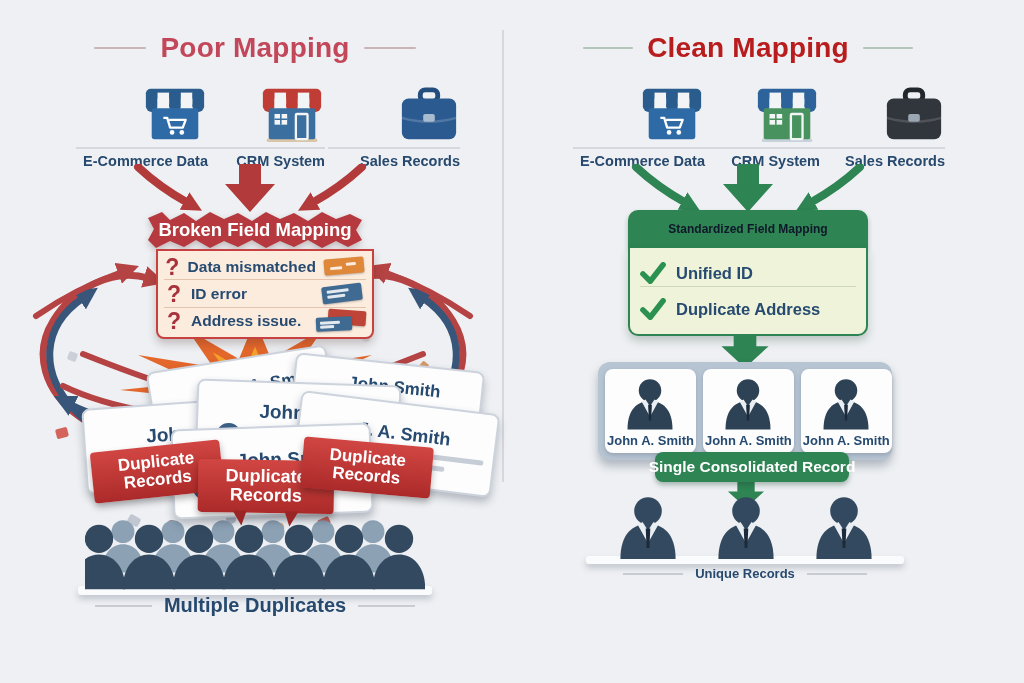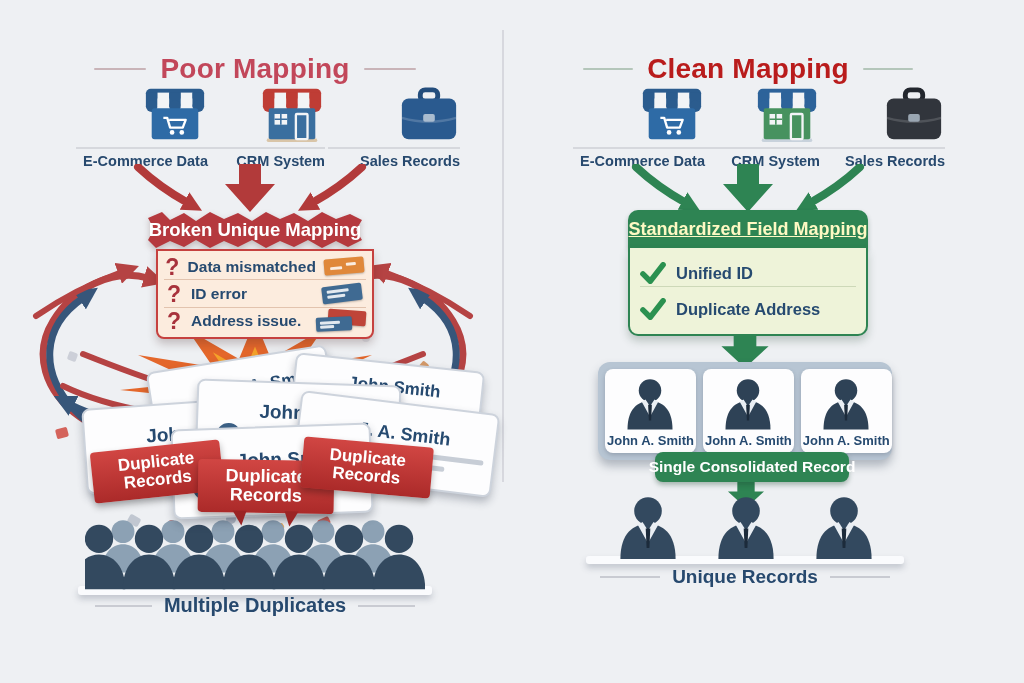--- a/index.html
+++ b/index.html
@@ -1,21 +1,21 @@
 <!DOCTYPE html>
 <html><head>
 <meta charset="utf-8">
 <style>
   html,body{margin:0;padding:0;background:#e4e5ea;}
   .root{position:relative;width:1024px;height:683px;background:#eef0f3;overflow:hidden;
         font-family:"Liberation Sans","DejaVu Sans",sans-serif;}
   .divider{position:absolute;left:502px;top:30px;width:2px;height:452px;background:#d7d8de;}
 
   
-  .title-row{position:absolute;display:flex;align-items:center;justify-content:center;gap:14px;width:330px;margin-top:21px;}
+  .title-row{position:absolute;display:flex;align-items:center;justify-content:center;gap:14px;width:330px;}
   .tline{height:2px;width:52px;border-radius:1px;}
   .tline.red{background:#c9b4b8;} .tline.green{background:#b4c6ba;}
   .title-text{font-size:28px;font-weight:bold;letter-spacing:.2px;white-space:nowrap;}
   .title-text.red{color:#c2475a;} .title-text.green{color:#b91c1c;}
 
   
   .source{position:absolute;width:150px;display:flex;flex-direction:column;align-items:flex-end;}
   .source-icon{height:64px;display:flex;align-items:flex-end;}
   .source-line{width:132px;height:2px;background:#d6d8dd;margin:3px 0 4px;}
   .source-label{font-size:14.5px;font-weight:bold;color:#27496e;white-space:nowrap;}
@@ -64,21 +64,21 @@
   .ledge{position:absolute;background:#fafbfd;border-radius:3px;box-shadow:0 4px 6px rgba(90,100,120,.3);}
 
   .caption-row{position:absolute;display:flex;align-items:center;justify-content:center;gap:12px;}
   .cap-line{width:60px;height:2px;background:#c9cbd2;}
   .caption{font-size:20px;font-weight:bold;color:#27496e;white-space:nowrap;}
 
   
   .gbanner{position:absolute;left:628px;top:210px;width:240px;height:38px;background:#2e8453;
            border-radius:10px 10px 0 0;display:flex;align-items:center;justify-content:center;z-index:3;
            box-shadow:0 3px 5px rgba(30,70,50,.3);}
-  .gbanner span{color:#fef9c3;font-weight:bold;font-size:18px;white-space:nowrap;text-decoration:underline;}
+  .gbanner span{color:#0f172a;font-weight:bold;font-size:12px;white-space:nowrap;}
   .gbox{position:absolute;left:628px;top:248px;width:240px;height:88px;background:#eef3d9;
         border:2px solid #2e8453;border-top:none;border-radius:0 0 10px 10px;z-index:3;
         box-shadow:0 5px 8px rgba(40,70,50,.25);display:flex;flex-direction:column;justify-content:space-evenly;
         padding:3px 10px;box-sizing:border-box;}
   .check-row{display:flex;align-items:center;gap:10px;height:26px;border-bottom:1px solid #cdd8b8;}
   .check-row:last-child{border-bottom:none;}
   .check-text{font-size:16.5px;font-weight:bold;color:#264a70;white-space:nowrap;}
 
   .tray{position:absolute;left:598px;top:362px;width:294px;height:98px;background:#b7c5d3;border-radius:12px;
         box-shadow:0 6px 10px rgba(60,75,95,.35);display:flex;gap:7px;padding:7px;box-sizing:border-box;z-index:4;}
@@ -212,21 +212,21 @@
       <path d="M442,80 C410,58 384,46 356,36" stroke="#b23a3a" stroke-width="6" marker-end="url(#mr2)"></path>
       <path d="M55,118 C95,134 116,142 144,150" stroke="#b23a3a" stroke-width="6" marker-end="url(#mr2)"></path>
       <path d="M395,118 C355,134 334,142 306,150" stroke="#b23a3a" stroke-width="6" marker-end="url(#mr2)"></path>
     </g>
   </svg>
 
   <div class="jagged-wrap">
     <svg width="214" height="40" viewBox="0 0 214 40">
       <polygon fill="#b5393e" points="0,8 14,2 22,10 36,3 48,11 62,2 76,9 90,3 104,11 118,2 132,9 146,3 160,11 174,2 188,9 202,4 214,10 208,20 214,30 200,37 188,31 174,38 160,30 146,37 132,31 118,38 104,30 90,37 76,31 62,38 48,30 36,37 22,31 8,38 0,30 6,19"></polygon>
     </svg>
-    <div class="banner-text">Broken Unique Mapping</div>
+    <div class="banner-text">Broken Field Mapping</div>
   </div>
 
   <div class="issue-box">
     <div class="issue-row">
       <span class="qmark">?</span>
       <span class="issue-text">Data mismatched</span>
       <span class="miniwrap">
         <span class="mini orange">
             <span class="dash" style="left:6px;top:8px;width:12px;"></span>
             <span class="dash" style="left:22px;top:5px;width:10px;"></span>
@@ -507,16 +507,16 @@
 
   <div class="ledge" style="left:586px;top:556px;width:318px;height:8px;"></div>
   <svg class="abs" style="left:600px;top:496px;z-index:3;" width="292" height="64" viewBox="0 0 292 64">
     <use href="#g-suitman" fill="#33495f" transform="translate(48,39) scale(0.92)"></use>
     <use href="#g-suitman" fill="#33495f" transform="translate(146,39) scale(0.92)"></use>
     <use href="#g-suitman" fill="#33495f" transform="translate(244,39) scale(0.92)"></use>
   </svg>
 
   <div class="caption-row" style="left:595px;top:566px;width:300px;">
     <span class="cap-line"></span>
-    <span class="caption" style="font-size:19px;">Unique Records</span>
+    <span class="caption" style="font-size:13px;">Unique Records</span>
     <span class="cap-line"></span>
   </div>
 </div>
 
 </body></html>

